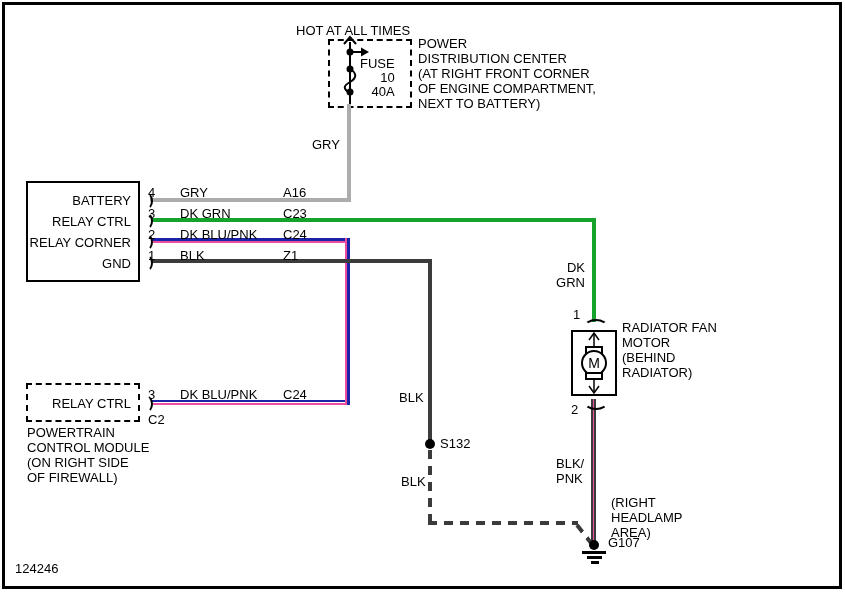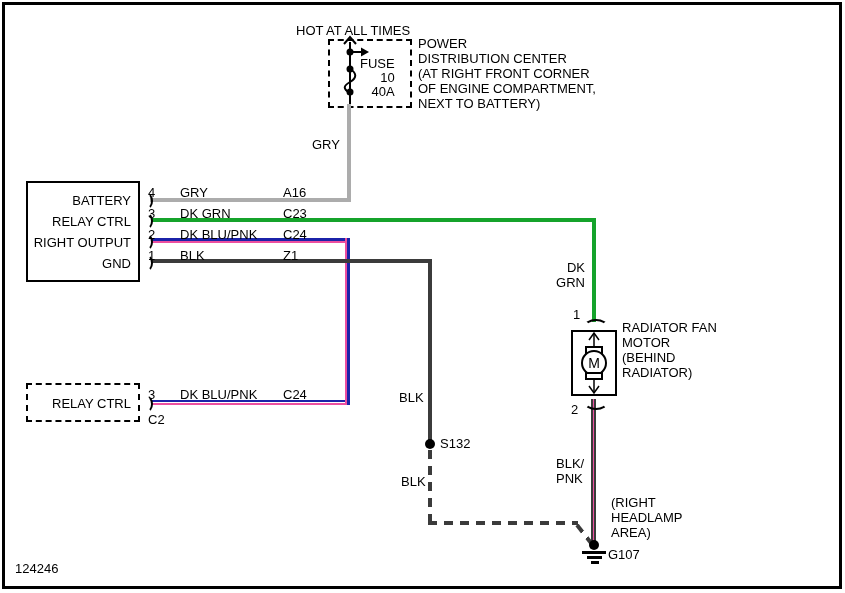--- a/index.html
+++ b/index.html
@@ -83,29 +83,29 @@
   <div class="t" style="left:401px;top:474px;">BLK</div>
 
   <div class="wire blkpnk-v" style="left:591px;top:399px;width:5px;height:146px;"></div>
   <div class="t" style="left:556px;top:456px;">BLK/
 PNK</div>
 
   <div class="dot" style="left:589px;top:540px;"></div>
   <div class="gbar" style="left:582px;top:551px;width:24px;"></div>
   <div class="gbar" style="left:587px;top:556px;width:15px;"></div>
   <div class="gbar" style="left:591px;top:561px;width:8px;"></div>
-  <div class="t" style="left:608px;top:547px;">G107</div>
+  <div class="t" style="left:608px;top:535px;">G107</div>
   <div class="t" style="left:611px;top:495px;">(RIGHT
 HEADLAMP
 AREA)</div>
 
   <div class="box" style="left:26px;top:181px;width:110px;height:97px;"></div>
   <div class="t ra" style="left:28px;top:193px;width:103px;">BATTERY</div>
   <div class="t ra" style="left:28px;top:214px;width:103px;">RELAY CTRL</div>
-  <div class="t ra" style="left:28px;top:235px;width:103px;">RIGHT OUTPUT</div>
+  <div class="t ra" style="left:28px;top:235px;width:103px;">RELAY CORNER</div>
   <div class="t ra" style="left:28px;top:256px;width:103px;">GND</div>
   <div class="arc arc-l" style="left:139px;top:192px;"></div>
   <div class="arc arc-l" style="left:139px;top:212px;"></div>
   <div class="arc arc-l" style="left:139px;top:233px;"></div>
   <div class="arc arc-l" style="left:139px;top:254px;"></div>
   <div class="t" style="left:148px;top:185px;">4</div>
   <div class="t" style="left:148px;top:206px;">3</div>
   <div class="t" style="left:148px;top:227px;">2</div>
   <div class="t" style="left:148px;top:248px;">1</div>
   <div class="t" style="left:180px;top:185px;">GRY</div>
@@ -117,20 +117,24 @@
   <div class="t" style="left:283px;top:227px;">C24</div>
   <div class="t" style="left:283px;top:248px;">Z1</div>
 
   <div class="dashedbox" style="left:26px;top:383px;width:110px;height:35px;"></div>
   <div class="t ra" style="left:28px;top:396px;width:103px;">RELAY CTRL</div>
   <div class="arc arc-l" style="left:139px;top:395px;"></div>
   <div class="t" style="left:148px;top:387px;">3</div>
   <div class="t" style="left:180px;top:387px;">DK BLU/PNK</div>
   <div class="t" style="left:283px;top:387px;">C24</div>
   <div class="t" style="left:148px;top:412px;">C2</div>
+  <div class="t" style="left:27px;top:425px;">POWERTRAIN
+CONTROL MODULE
+(ON RIGHT SIDE
+OF FIREWALL)</div>
 
   <div class="arc arc-top" style="left:584px;top:319px;"></div>
   <div class="t" style="left:573px;top:307px;">1</div>
   <div class="box" style="left:571px;top:330px;width:42px;height:62px;"></div>
   <svg style="position:absolute;left:571px;top:330px;" width="46" height="66" viewBox="0 0 46 66">
     <line x1="23" y1="4" x2="23" y2="18" stroke="#000" stroke-width="1.5"></line>
     <polyline points="18,10 23,3 28,10" fill="none" stroke="#000" stroke-width="1.5"></polyline>
     <rect x="15" y="17" width="16" height="6" fill="#fff" stroke="#000" stroke-width="2"></rect>
     <circle cx="23" cy="33" r="12" fill="#fff" stroke="#000" stroke-width="2"></circle>
     <text x="23" y="38" font-size="14" font-family="Liberation Sans, sans-serif" text-anchor="middle" fill="#000">M</text>

